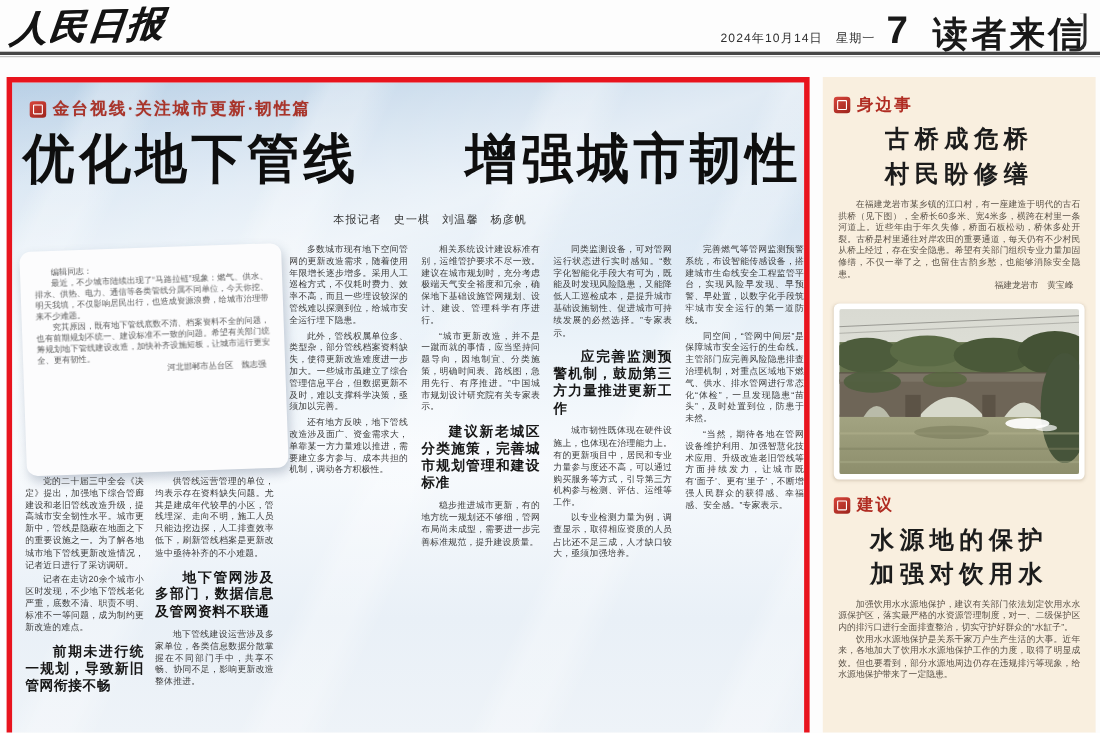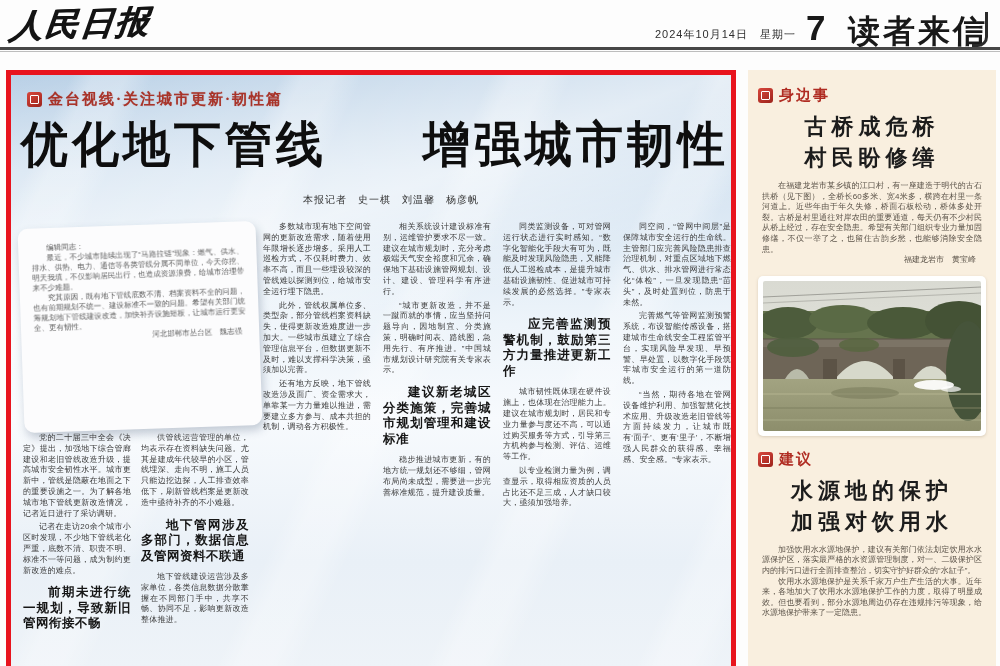--- a/index.html
+++ b/index.html
@@ -140,27 +140,27 @@
     <div class="col c-top cx4">
       <p>相关系统设计建设标准有别，运维管护要求不尽一致。建议在城市规划时，充分考虑极端天气安全裕度和冗余，确保地下基础设施管网规划、设计、建设、管理科学有序进行。</p>
       <p>“城市更新改造，并不是一蹴而就的事情，应当坚持问题导向，因地制宜、分类施策，明确时间表、路线图，急用先行、有序推进。”中国城市规划设计研究院有关专家表示。</p>
       <p class="subhead">建议新老城区分类施策，完善城市规划管理和建设标准</p>
       <p>稳步推进城市更新，有的地方统一规划还不够细，管网布局尚未成型，需要进一步完善标准规范，提升建设质量。</p>
     </div>
 
     <div class="col c-top cx5">
       <p>同类监测设备，可对管网运行状态进行实时感知。“数字化智能化手段大有可为，既能及时发现风险隐患，又能降低人工巡检成本，是提升城市基础设施韧性、促进城市可持续发展的必然选择。”专家表示。</p>
       <p class="subhead">应完善监测预警机制，鼓励第三方力量推进更新工作</p>
-      <p>城市韧性既体现在硬件设施上，也体现在治理能力上。建议在城市规划时，居民和专业力量参与度还不高，可以通过购买服务等方式，引导第三方机构参与检测、评估、运维等工作。</p>
+      <p>城市韧性既体现在硬件设施上，也体现在治理能力上。有的更新项目中，居民和专业力量参与度还不高，可以通过购买服务等方式，引导第三方机构参与检测、评估、运维等工作。</p>
       <p>以专业检测力量为例，调查显示，取得相应资质的人员占比还不足三成，人才缺口较大，亟须加强培养。</p>
     </div>
 
     <div class="col c-top cx6">
+      <p>完善燃气等管网监测预警系统，布设智能传感设备，搭建城市生命线安全工程监管平台，实现风险早发现、早预警、早处置，以数字化手段筑牢城市安全运行的第一道防线。</p>
       <p>同空间，“管网中间层”是保障城市安全运行的生命线。主管部门应完善风险隐患排查治理机制，对重点区域地下燃气、供水、排水管网进行常态化“体检”，一旦发现隐患“苗头”，及时处置到位，防患于未然。</p>
-      <p>完善燃气等管网监测预警系统，布设智能传感设备，搭建城市生命线安全工程监管平台，实现风险早发现、早预警、早处置，以数字化手段筑牢城市安全运行的第一道防线。</p>
       <p>“当然，期待各地在管网设备维护利用、加强智慧化技术应用、升级改造老旧管线等方面持续发力，让城市既有‘面子’、更有‘里子’，不断增强人民群众的获得感、幸福感、安全感。”专家表示。</p>
     </div>
   </div>
 
   <div class="sidebar">
 
     <div class="sec-label">
       <span class="logo-ico">
           <span></span>
         </span>

